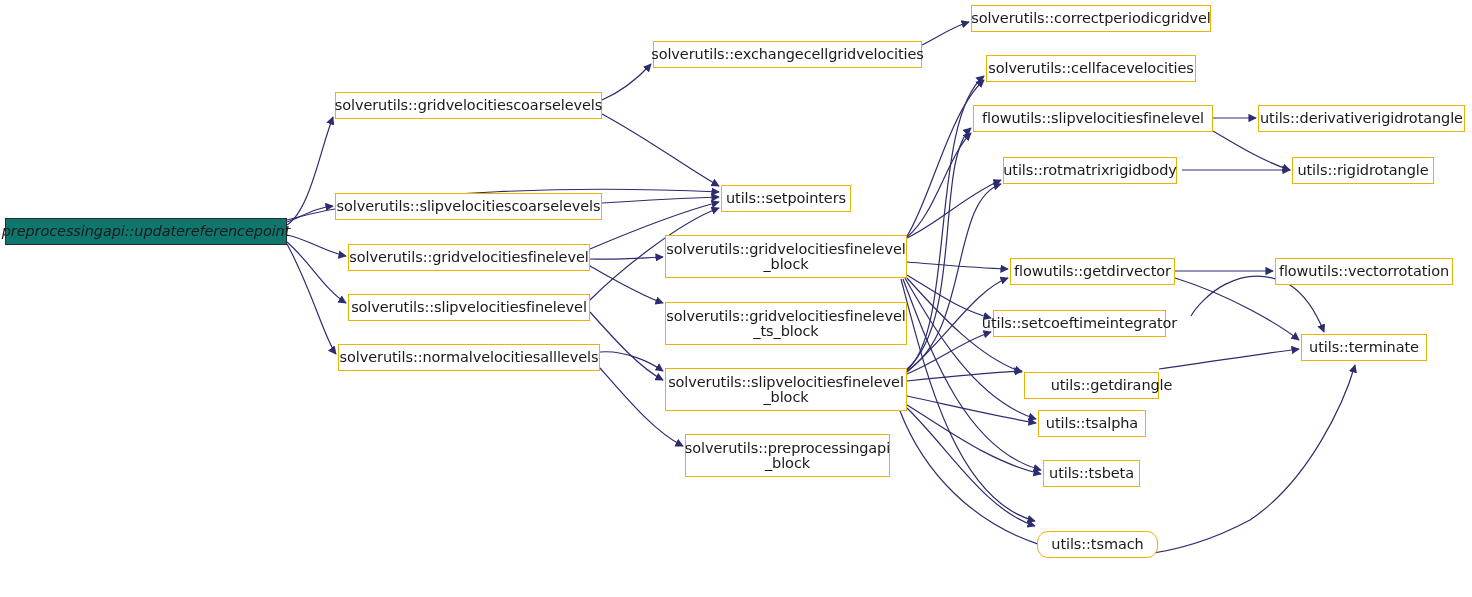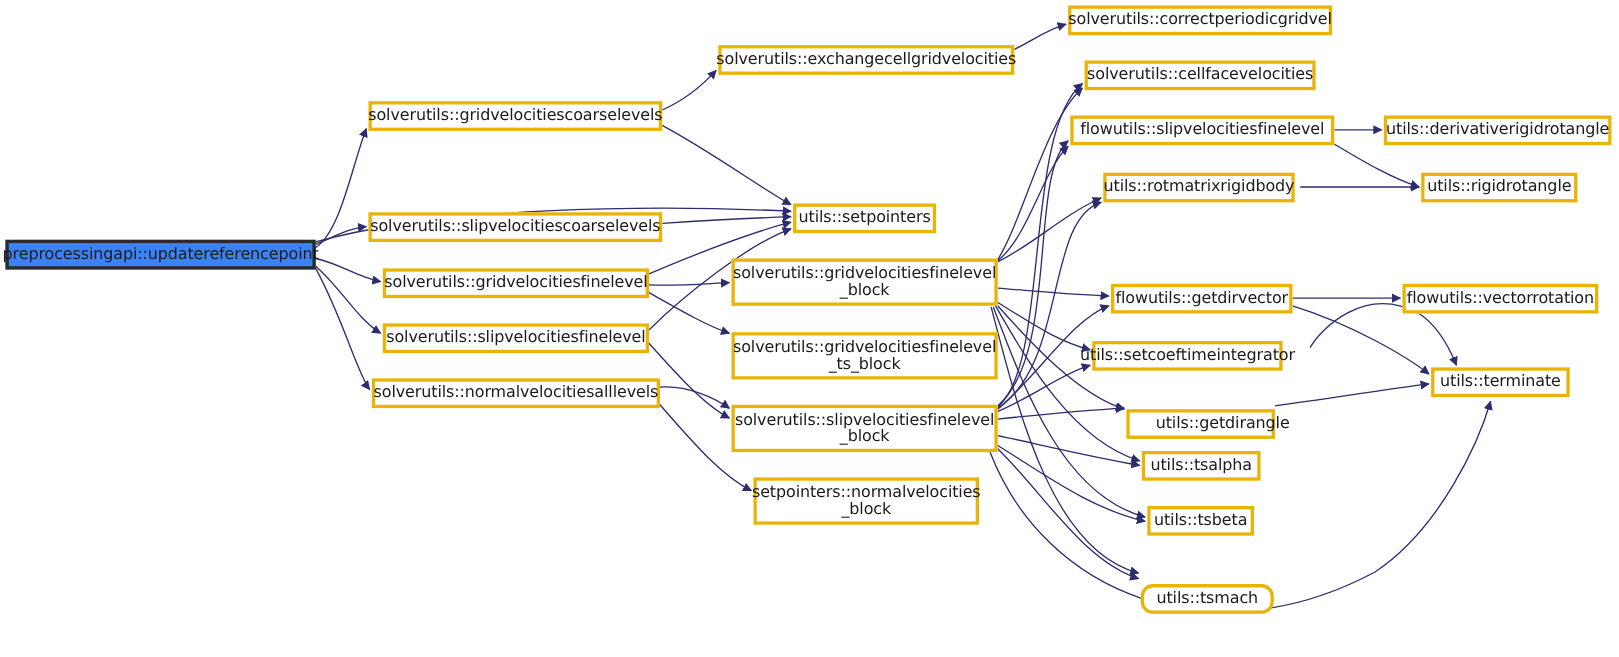--- a/index.html
+++ b/index.html
@@ -22,37 +22,38 @@
     position: absolute;
     left: 0;
     top: 0;
     width: 1472px;
     height: 597px;
     pointer-events: none;
   }
   .node {
     position: absolute;
     box-sizing: border-box;
-    border: 3px solid #eab308;
+    border: 1px solid #eab308;
     background: #ffffff;
     color: #1a1a1a;
     font-size: 14.5px;
     line-height: 15px;
     letter-spacing: -0.1px;
     display: flex;
     align-items: center;
     justify-content: center;
     text-align: center;
     white-space: pre-line;
     z-index: 5;
     cursor: pointer;
   }
   .node.root {
-    background: #3b82f6;
+    background: #0f766e;
     border-color: #2b2b2b;
+    font-style: italic;
   }
 </style>
 </head>
 <body>
 
 <div id="graph">
   <svg id="edges" viewBox="0 0 1472 597" xmlns="http://www.w3.org/2000/svg">
     <defs>
       <marker id="arrow" viewBox="0 0 10 10" refX="9" refY="5" markerWidth="7" markerHeight="7" orient="auto-start-reverse">
         <path d="M 0 0 L 10 5 L 0 10 z" fill="#2c2c6e"></path>
@@ -112,21 +113,21 @@
       <div class="node" style="left: 348px; top: 294px; width: 242px; height: 27px;">solverutils::slipvelocitiesfinelevel</div>
       <div class="node" style="left: 338px; top: 344px; width: 262px; height: 27px;">solverutils::normalvelocitiesalllevels</div>
       <div class="node" style="left: 653px; top: 41px; width: 269px; height: 27px;">solverutils::exchangecellgridvelocities</div>
       <div class="node" style="left: 721px; top: 185px; width: 130px; height: 27px;">utils::setpointers</div>
       <div class="node" style="left: 665px; top: 235px; width: 242px; height: 43px;">solverutils::gridvelocitiesfinelevel
 _block</div>
       <div class="node" style="left: 665px; top: 302px; width: 242px; height: 43px;">solverutils::gridvelocitiesfinelevel
 _ts_block</div>
       <div class="node" style="left: 665px; top: 368px; width: 242px; height: 43px;">solverutils::slipvelocitiesfinelevel
 _block</div>
-      <div class="node" style="left: 685px; top: 434px; width: 205px; height: 43px;">setpointers::normalvelocities
+      <div class="node" style="left: 685px; top: 434px; width: 205px; height: 43px;">solverutils::preprocessingapi
 _block</div>
       <div class="node" style="left: 971px; top: 5px; width: 240px; height: 27px;">solverutils::correctperiodicgridvel</div>
       <div class="node" style="left: 986px; top: 55px; width: 210px; height: 27px;">solverutils::cellfacevelocities</div>
       <div class="node" style="left: 973px; top: 105px; width: 240px; height: 27px;">flowutils::slipvelocitiesfinelevel</div>
       <div class="node" style="left: 1003px; top: 157px; width: 174px; height: 27px;">utils::rotmatrixrigidbody</div>
       <div class="node" style="left: 1010px; top: 258px; width: 165px; height: 27px;">flowutils::getdirvector</div>
       <div class="node" style="left: 993px; top: 310px; width: 173px; height: 27px;">utils::setcoeftimeintegrator</div>
       <div class="node" style="left: 1024px; top: 372px; width: 135px; height: 27px; padding-left: 40px;">utils::getdirangle</div>
       <div class="node" style="left: 1038px; top: 410px; width: 108px; height: 27px;">utils::tsalpha</div>
       <div class="node" style="left: 1043px; top: 460px; width: 97px; height: 27px;">utils::tsbeta</div>

